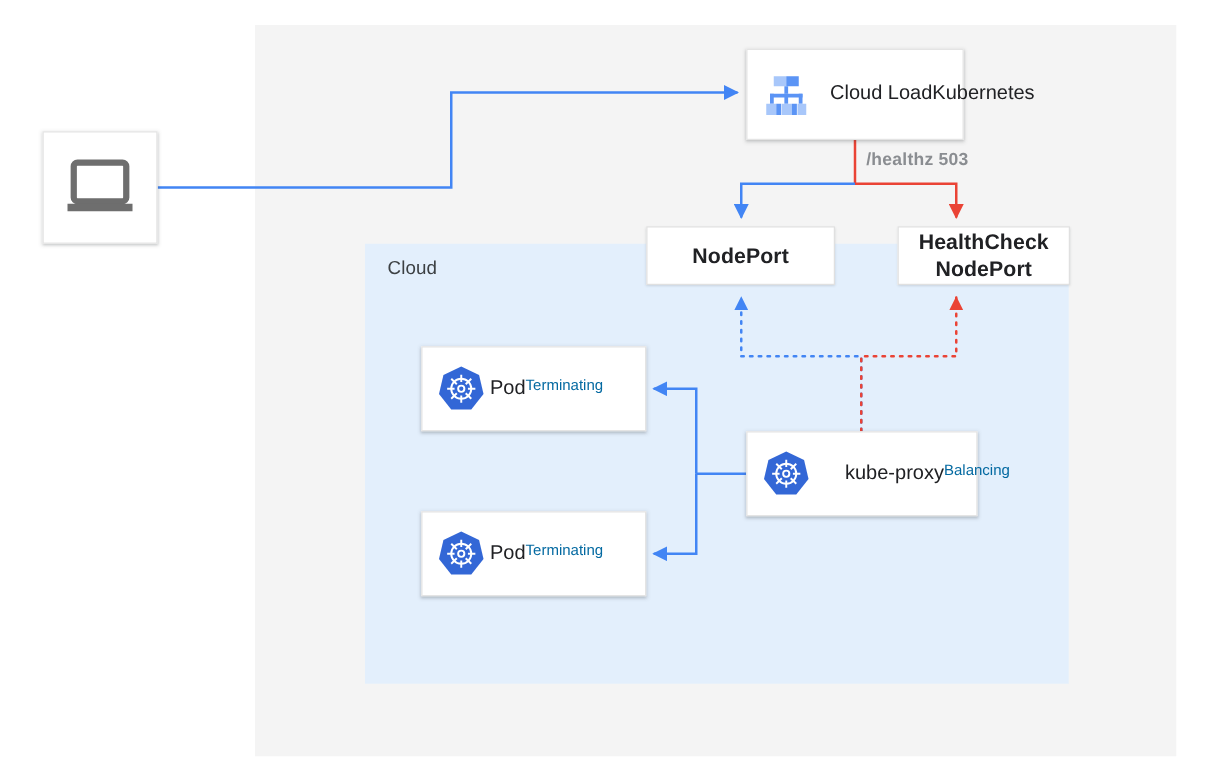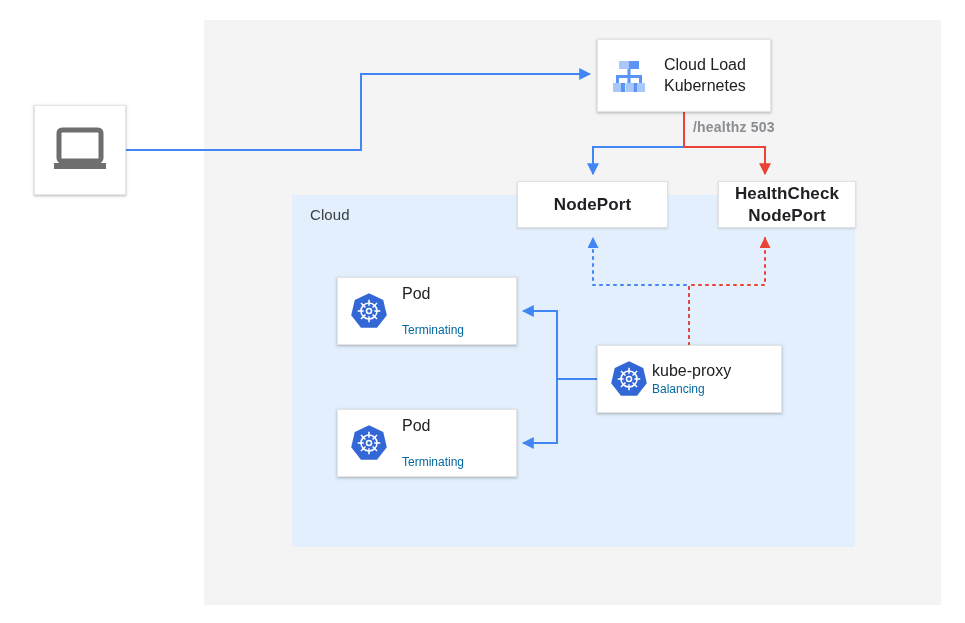--- a/index.html
+++ b/index.html
@@ -72,21 +72,20 @@
     letter-spacing: .1px;
   }
   .card-icon {
     flex: 0 0 auto;
     display: flex;
     align-items: center;
     justify-content: center;
   }
   .card-text {
     display: flex;
-    flex-direction: column;
     justify-content: center;
   }
   .card-title {
     font-size: 16px;
     color: #202124;
     line-height: 1.3;
     white-space: nowrap;
   }
   .card-sub {
     font-size: 12px;
@@ -96,22 +95,22 @@
   }
   
   #client-card   { left: 34px;  top: 105px; width: 92px;  height: 90px;  justify-content: center; }
   #lb-card       { left: 597px; top: 39px;  width: 174px; height: 73px;  padding-left: 10px; }
   #nodeport-card { left: 517px; top: 181px; width: 151px; height: 47px; }
   #hcnodeport-card { left: 718px; top: 181px; width: 138px; height: 47px; justify-content: center; }
   #pod-1-card    { left: 337px; top: 277px; width: 180px; height: 68px;  padding-left: 12px; }
   #pod-2-card    { left: 337px; top: 409px; width: 180px; height: 68px;  padding-left: 12px; }
   #kubeproxy-card{ left: 597px; top: 345px; width: 185px; height: 68px;  padding-left: 12px; }
   #lb-card .card-text   { margin-left: 14px; }
-  #pod-1-card .card-text, #pod-2-card .card-text { margin-left: 14px; gap: 18px; }
-  #kubeproxy-card .card-text { margin-left: 4px; }
+  #pod-1-card .card-text, #pod-2-card .card-text { margin-left: 4px; }
+  #kubeproxy-card .card-text { margin-left: 28px; }
   
   #edges {
     position: absolute;
     left: 0; top: 0;
     width: 965px;
     height: 623px;
     pointer-events: none;
   }
   .healthz-label {
     position: absolute;

